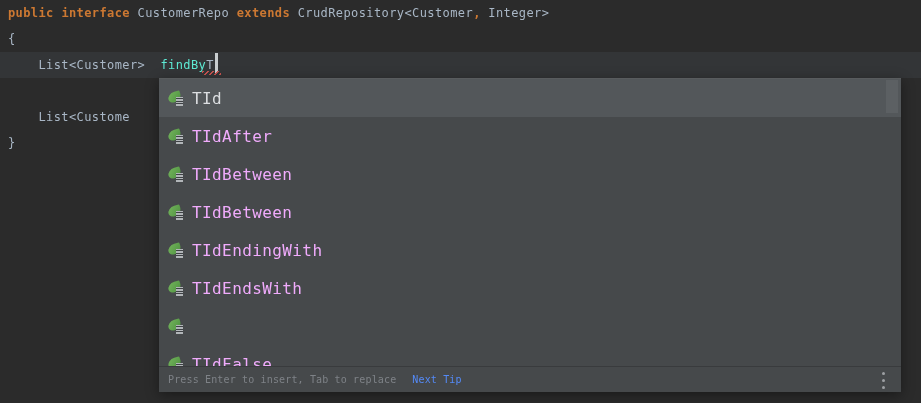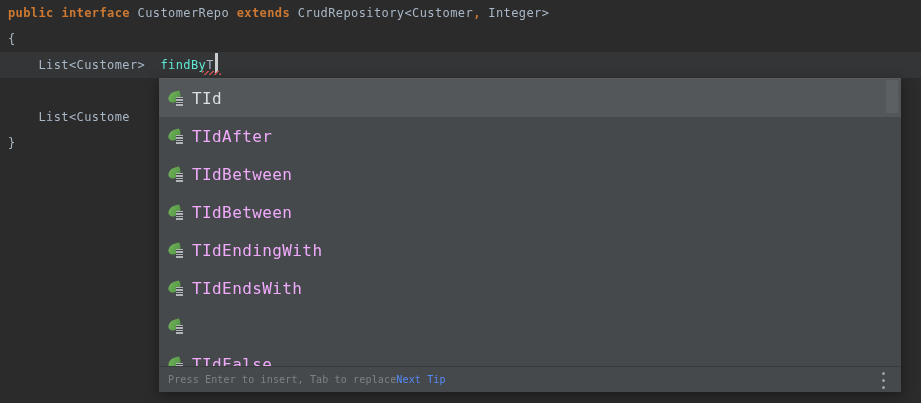--- a/index.html
+++ b/index.html
@@ -42,21 +42,21 @@
   
   .thumb{position:absolute;right:3px;top:1px;width:12px;height:33px;background:#5C6063;}
   
   .footer{
     position:absolute;left:0;bottom:0;width:100%;height:26px;
     display:flex;align-items:center;padding:0 34px 0 9px;
     background:#46494B;border-top:1px solid rgba(0,0,0,.18);
     font-size:10px;letter-spacing:.15px;
   }
   .hint{color:#7E8287;}
-  .nexttip{color:#548AF7;text-decoration:none;cursor:pointer;}
+  .nexttip{color:#548AF7;margin-left:16px;text-decoration:none;cursor:pointer;}
   .more{position:absolute;right:14px;top:3px;display:flex;flex-direction:column;gap:4px;
     padding:2px;cursor:pointer;}
   .more i{width:3px;height:3px;border-radius:50%;background:#9DA0A3;}
 </style>
 </head>
 <body>
 
 <div class="stage">
   <div class="caret-line"></div>
 

